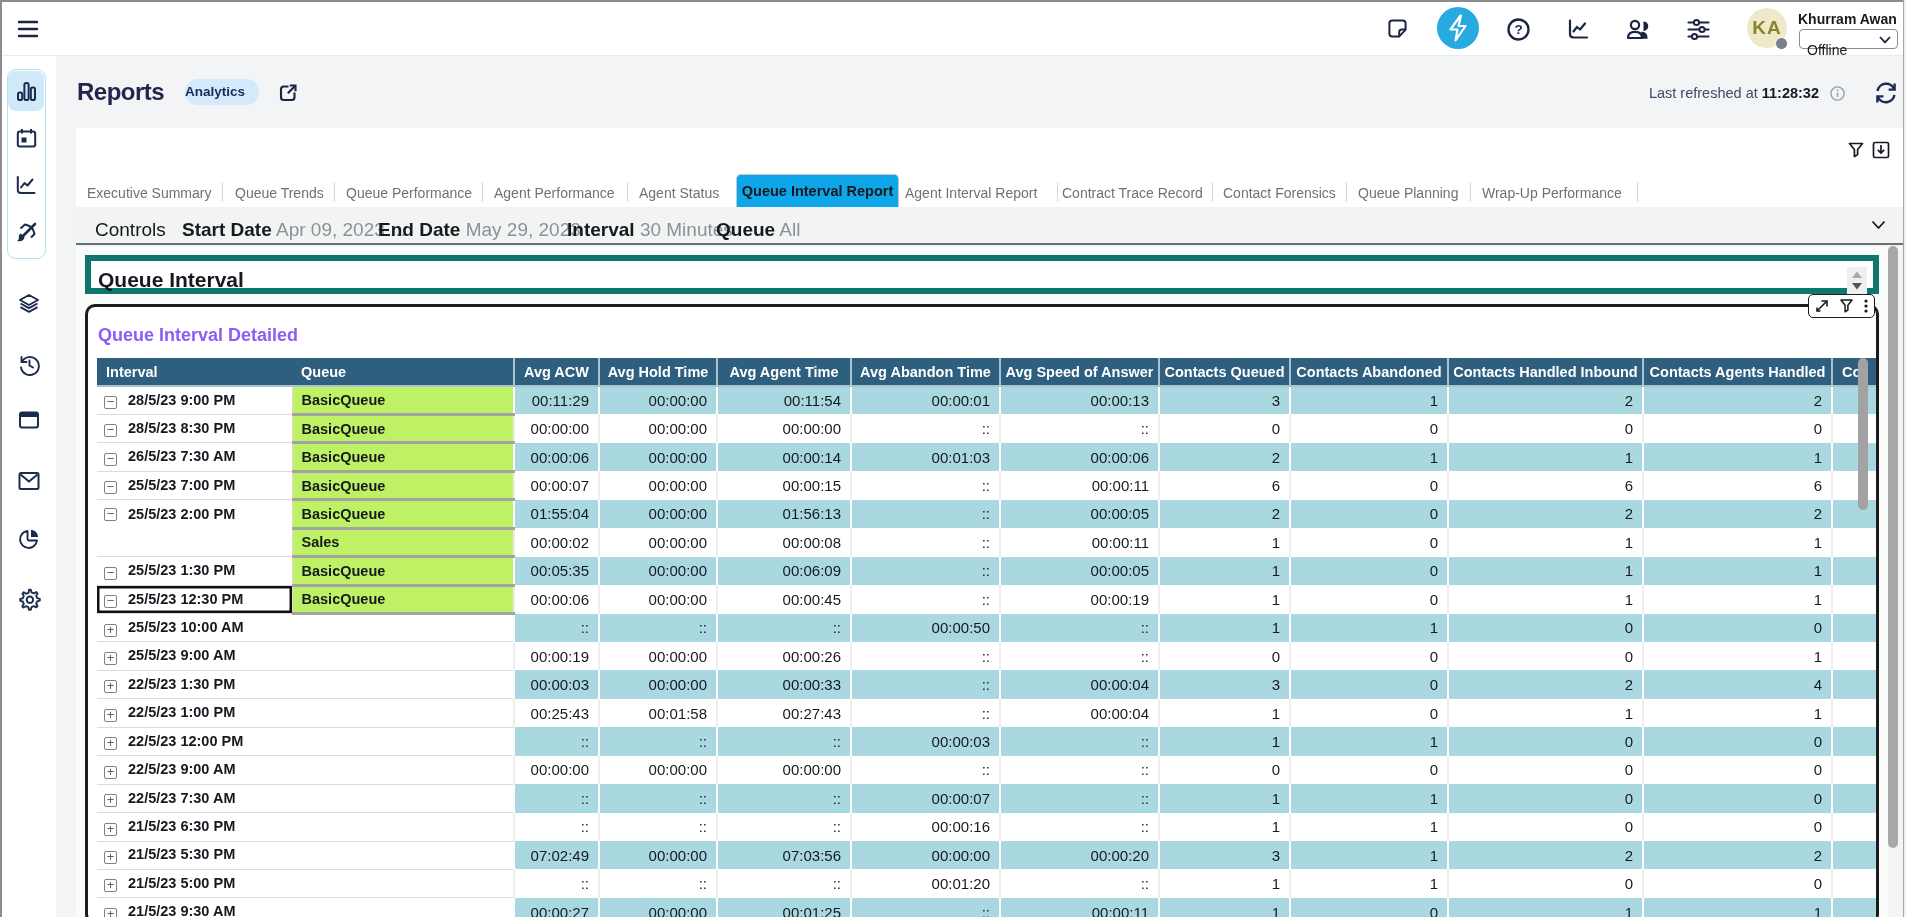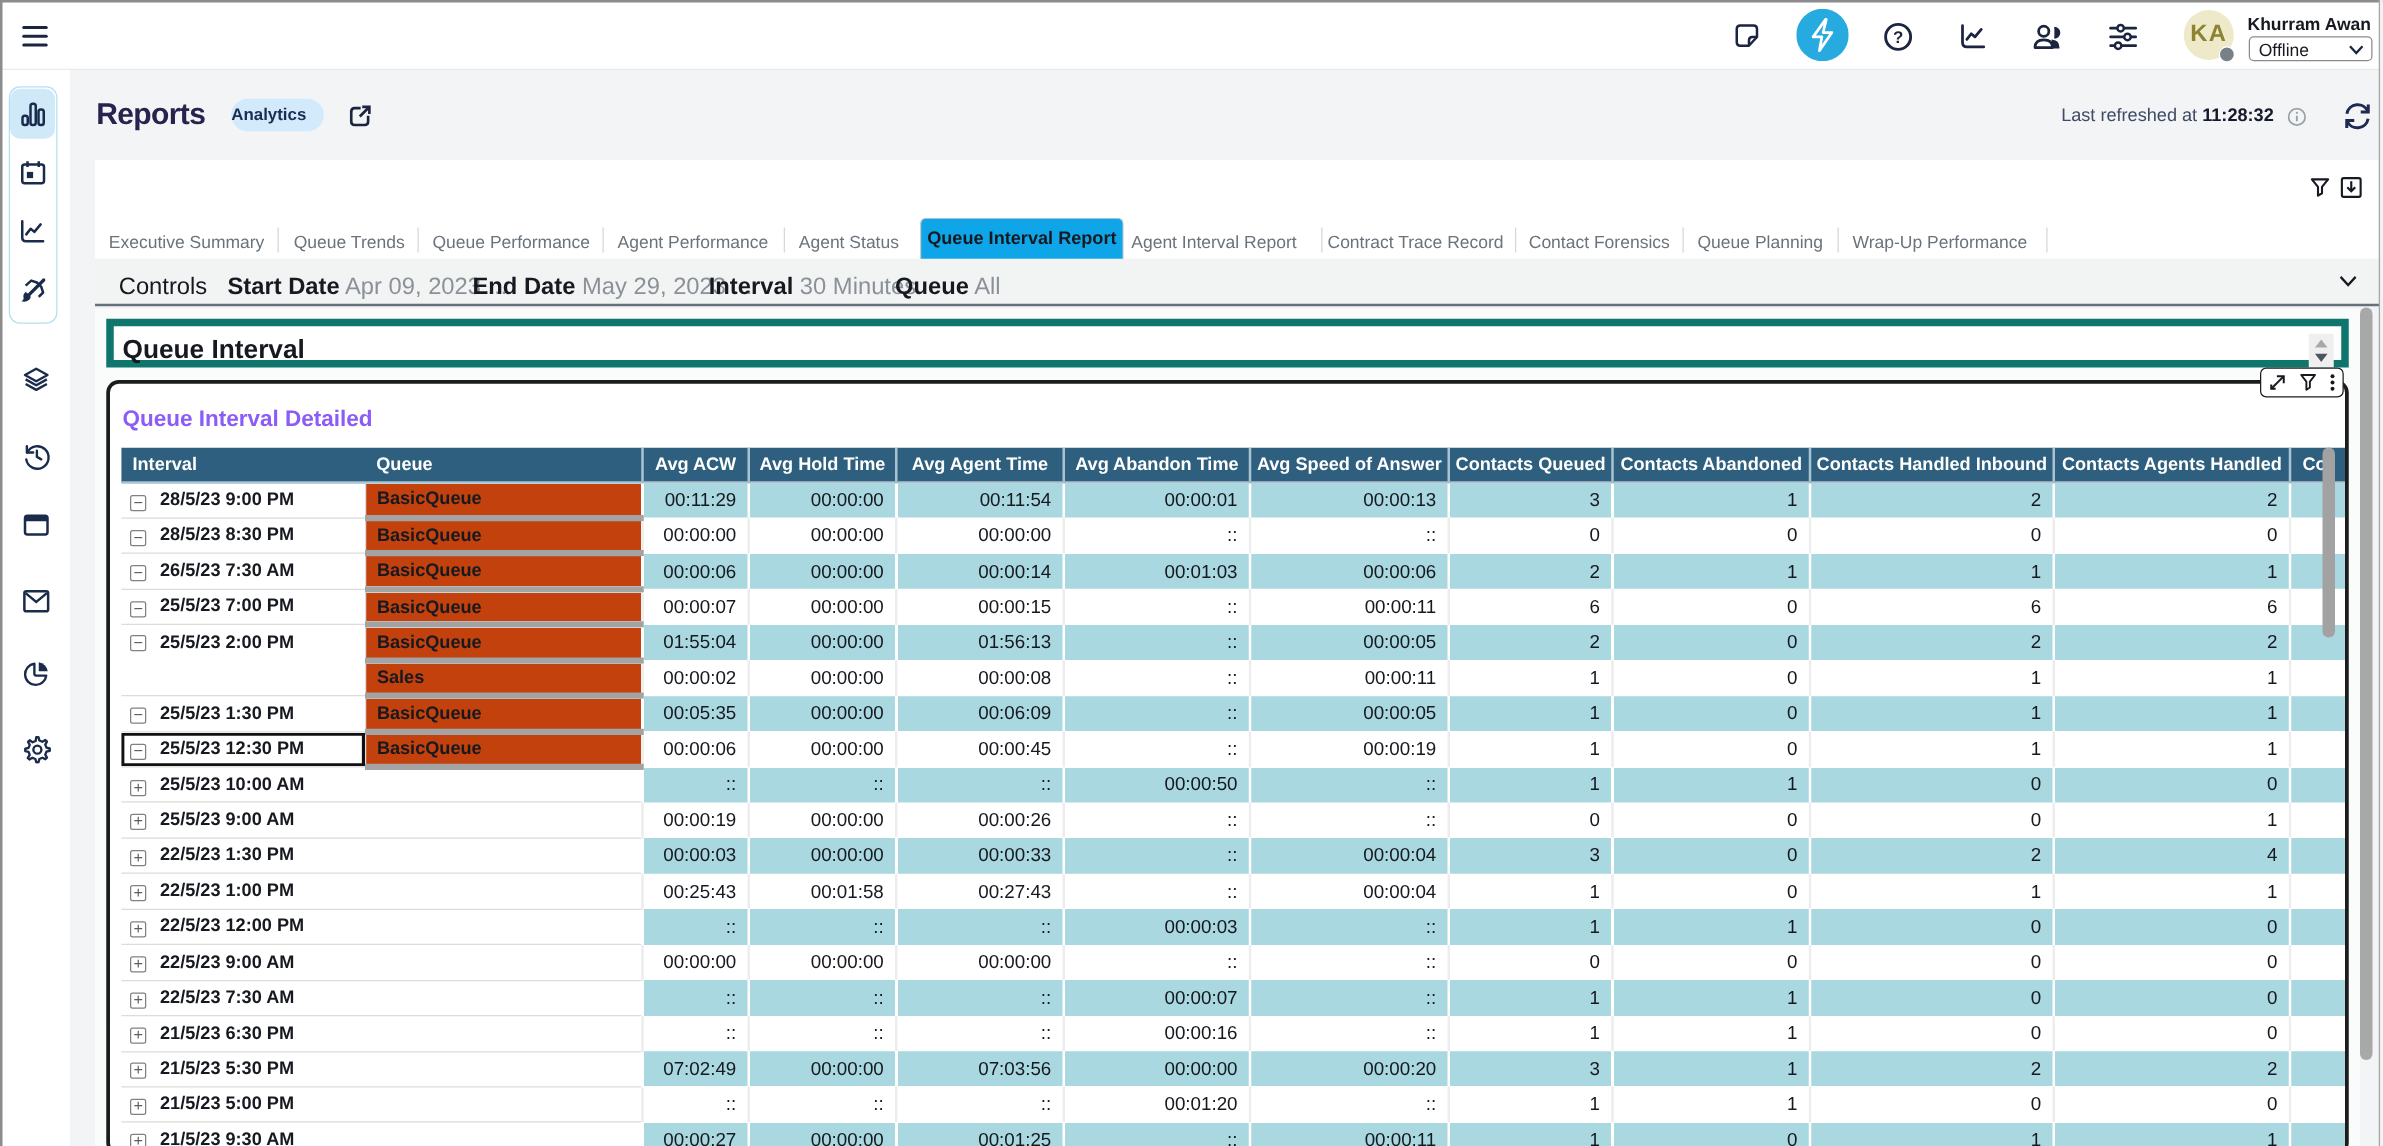--- a/index.html
+++ b/index.html
@@ -44,21 +44,21 @@
 #toolbox { left:1808px; top:294px; width:67px; height:24px; background:#fff; border:1.5px solid #1c1c1c; border-radius:5px; z-index:40; display:flex; align-items:center; justify-content:space-around;}
 #qid-title { left:98px; top:325px; font-size:18px; font-weight:bold; color:#8b5cf6; z-index:8;}
 
 #tablewrap { left:97px; top:358px; width:1779px; height:559px; overflow:hidden; z-index:8;}
 table { border-collapse:collapse; table-layout:fixed; width:1779px;}
 th { background:#2e5f7e; color:#fff; font-size:14.5px; font-weight:bold; height:28px; padding:0; border-bottom:2px solid #a9c3d1;}
 th.num { text-align:center; border-left:2px solid #a9c3d1;}
 th.lbl { text-align:left; padding-left:9px;}
 td { height:28.45px; font-size:15px; color:#16191f; padding:0; overflow:hidden; white-space:nowrap;}
 td.ic { padding-left:7px; font-weight:bold; font-size:14.5px; border-bottom:1px solid #dcdcdc; background:#fff;}
-td.qc { padding-left:9px; font-weight:bold; font-size:14.5px; border-bottom:5px solid #a3a3a3; border-left:1px solid #dcdcdc; background:#c2410c;}
+td.qc { padding-left:9px; font-weight:bold; font-size:14.5px; border-bottom:3px solid #a3a3a3; border-left:1px solid #dcdcdc; background:#bef264;}
 td.d { text-align:right; padding-right:9px; }
 tr.cy td.d { background:#a9d8e1; border-left:2px solid #fff;}
 tr.wh td.d { background:#fff; border-left:2px solid #ededed;}
 .pm { display:inline-block; width:13px; height:13px; border:1.5px solid #818181; border-radius:2px; color:#5f5f5f; font-size:13px; line-height:9.5px; text-align:center; vertical-align:-1.5px; margin-right:11px; font-weight:normal; background:#fff;}
 td.focus { box-shadow: inset 0 0 0 2.5px #111; }
 
 #tscroll { left:1858px; top:358px; width:10px; height:152px; background:#a2a2a2; border-radius:5px; z-index:12;}
 #pscroll { left:1888px; top:246px; width:10px; height:602px; background:#a8a8a8; border-radius:5px; z-index:61;}
 svg { display:block; }
 </style>
@@ -113,21 +113,21 @@
     </g>
     <circle cx="9.5" cy="4.5" r="2.6" fill="#fff" stroke="#1b2440" stroke-width="2"></circle>
     <circle cx="15" cy="11.5" r="2.6" fill="#fff" stroke="#1b2440" stroke-width="2"></circle>
     <circle cx="7.5" cy="18.5" r="2.6" fill="#fff" stroke="#1b2440" stroke-width="2"></circle>
   </svg>
 
   <div style="position:absolute;left:1745px;top:6px;width:40px;height:40px;border-radius:50%;background:#eee9c9;text-align:center;line-height:40px;font-size:19px;font-weight:bold;color:#8c822f;letter-spacing:1px;">KA</div>
   <div style="position:absolute;left:1773px;top:35px;width:13px;height:13px;border-radius:50%;background:#788088;border:1.5px solid #fff;"></div>
   <div style="position:absolute;left:1796px;top:9px;font-size:14px;font-weight:bold;color:#16191f;">Khurram Awan</div>
   <div style="position:absolute;left:1797px;top:27px;width:99px;height:20px;border:1px solid #8b8b8b;border-radius:4px;background:#fff;">
-    <span style="position:absolute;left:7px;top:2px;font-size:14px;color:#16191f;">Offline</span>
+    <span style="position:absolute;left:7px;top:12px;font-size:14px;color:#16191f;">Offline</span>
     <svg style="position:absolute;right:6px;top:6px;" width="12" height="8" viewBox="0 0 12 8">
         <path d="M1 1 L6 6.4 L11 1" fill="none" stroke="#1b2440" stroke-width="1.8"></path>
       </svg>
   </div>
 </div>
 <div class="abs" id="sidebar">
   <div class="abs" id="navgroup">
     <div class="navitem sel" style="top:1px;">
       <svg width="23" height="23" viewBox="0 0 23 23">
           <g fill="none" stroke="#1b2b4b" stroke-width="2">

